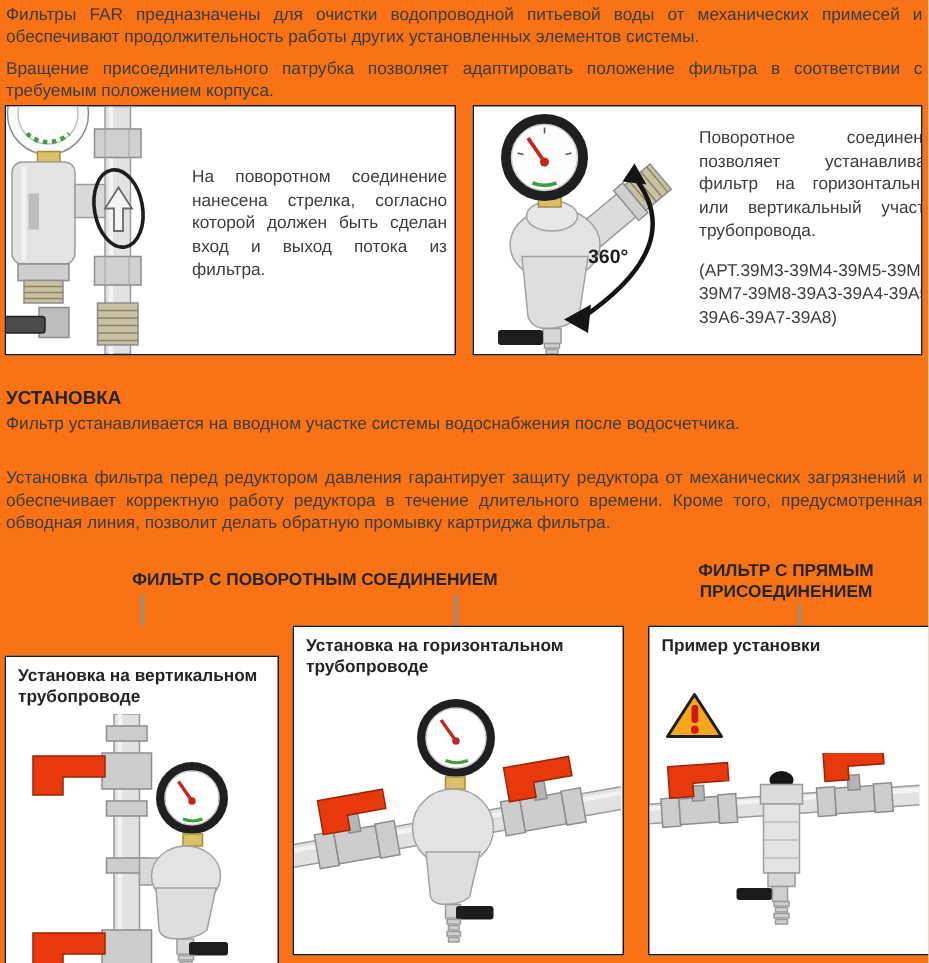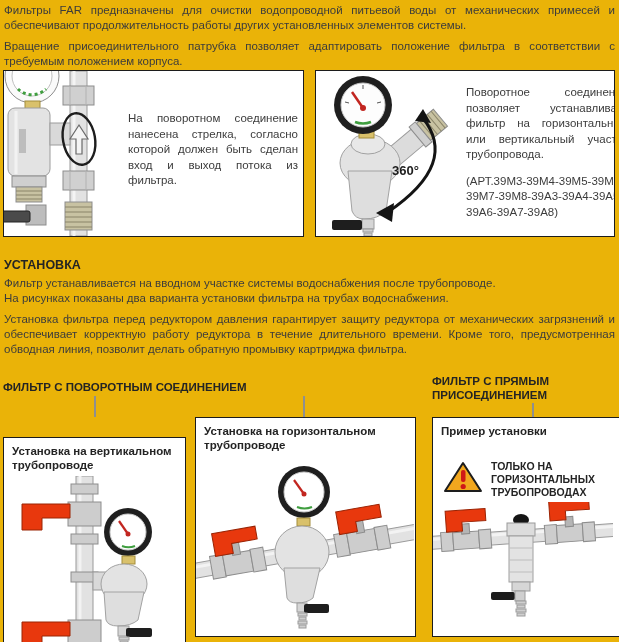--- a/index.html
+++ b/index.html
@@ -1,29 +1,29 @@
 <!DOCTYPE html>
 <html><head>
 <meta charset="utf-8">
 <style>
   html,body{margin:0;padding:0;background:#fff;}
   .page{
-    position:relative;width:619px;height:642px;background:#eab308;
+    position:relative;width:619px;height:642px;background:#f97316;
     font-family:"Liberation Sans",sans-serif;color:#3c3c3c;overflow:hidden;
   }
   .abs{position:absolute;}
   .txt{font-size:11.5px;line-height:15px;text-align:justify;color:#3c3c3c;}
   .b{font-weight:normal;color:#262626;}
   .figbox{
     position:absolute;border:1.5px solid #1c1c1c;background:#fff;overflow:hidden;
   }
   .caption{font-size:11.5px;line-height:15.5px;text-align:justify;color:#3c3c3c;}
   .deg-label{font-size:13px;font-weight:bold;color:#1d1d1d;}
   .sec-heading{font-size:12.5px;font-weight:bold;color:#242424;margin:0;}
-  .group-header{font-size:11.5px;line-height:13.5px;font-weight:bold;color:#242424;text-align:left;}
+  .group-header{font-size:11.5px;line-height:13.5px;font-weight:bold;color:#242424;text-align:center;}
   .tick{position:absolute;width:2px;background:#8f8f8f;}
   .dbox{
     position:absolute;border:1.5px solid #1c1c1c;background:#fff;overflow:hidden;
   }
   .dtitle{
     position:absolute;left:8px;top:6px;right:6px;
     font-size:11.5px;line-height:14px;font-weight:bold;color:#242424;
   }
   .warnrow{position:absolute;left:10px;top:42px;display:flex;align-items:flex-start;}
   .warntext{
@@ -133,22 +133,21 @@
       </g>
     </svg>
     <span class="abs deg-label" style="left:76px;top:92px;">360°</span>
     <div class="abs" style="left:130px;top:14px;width:162px;margin-left:20px;">
       <p class="caption" style="margin:0;">Поворотное соединение позволяет устанавливать фильтр на горизонтальный или вертикальный участок трубопровода.</p>
       <p class="caption b" style="margin:11px 0 0 0;">(АРТ.39M3-39M4-39M5-39M6-39M7-39M8-39A3-39A4-39A5-39A6-39A7-39A8)</p>
     </div>
   </div>
 
   <h2 class="abs sec-heading" style="left:4px;top:258px;">УСТАНОВКА</h2>
-  <p class="abs txt" style="left:4px;top:276px;width:611px;margin:0;text-align:left;">Фильтр устанавливается на вводном участке системы водоснабжения после трубопроводе.</p>
-  <p class="abs txt" style="left:4px;top:291px;width:611px;margin:0;text-align:left;">На рисунках показаны два варианта установки фильтра на трубах водоснабжения.</p>
+  <p class="abs txt" style="left:4px;top:276px;width:611px;margin:0;text-align:left;">Фильтр устанавливается на вводном участке системы водоснабжения после водосчетчика.</p>
   <p class="abs txt" style="left:4px;top:312px;width:611px;margin:0;">Установка фильтра перед редуктором давления гарантирует защиту редуктора от механических загрязнений и обеспечивает корректную работу редуктора в течение длительного времени. Кроме того, предусмотренная обводная линия, позволит делать обратную промывку картриджа фильтра.</p>
 
   <div class="abs group-header" style="left:3px;top:381px;width:414px;">ФИЛЬТР С ПОВОРОТНЫМ СОЕДИНЕНИЕМ</div>
   <div class="abs group-header" style="left:432px;top:375px;width:184px;">ФИЛЬТР С ПРЯМЫМ ПРИСОЕДИНЕНИЕМ</div>
   <div class="tick" style="left:94px;top:396px;height:21px;"></div>
   <div class="tick" style="left:303px;top:396px;height:21px;"></div>
   <div class="tick" style="left:532px;top:403px;height:14px;"></div>
 
   <div class="dbox" style="left:3px;top:417px;width:181px;height:218px;margin-top:20px;">
     <div class="dtitle">Установка на вертикальном трубопроводе</div>
@@ -220,21 +219,20 @@
   </div>
 
   <div class="dbox" style="left:432px;top:417px;width:181px;height:218px;padding-left:28px;">
     <div class="dtitle">Пример установки</div>
     <div class="warnrow">
       <svg width="40" height="34" viewBox="0 0 40 34">
         <path d="M20 3 L38 31 L2 31 Z" fill="#f2a71e" stroke="#1d1d1d" stroke-width="2" stroke-linejoin="round"></path>
         <rect x="18" y="10" width="4.5" height="12" rx="2" fill="#cf1717"></rect>
         <circle cx="20.2" cy="26.5" r="2.6" fill="#cf1717"></circle>
       </svg>
-      <div class="warntext">ТОЛЬКО НА ГОРИЗОНТАЛЬНЫХ ТРУБОПРОВОДАХ</div>
     </div>
     <svg class="abs" style="left:0;top:84px;" width="180" height="133" viewBox="0 0 180 133">
       <g transform="rotate(-4 88 34)">
         <rect x="-10" y="28" width="196" height="13" fill="#e2e2e2" stroke="#9a9a9a"></rect>
         <line x1="-10" y1="31" x2="186" y2="31" stroke="#f3f3f3" stroke-width="3"></line>
         <rect x="8" y="25" width="12" height="19" fill="#cdcdcd" stroke="#8d8d8d"></rect>
         <rect x="20" y="26" width="26" height="17" fill="#cdcdcd" stroke="#8d8d8d"></rect>
         <rect x="46" y="25" width="12" height="19" fill="#cdcdcd" stroke="#8d8d8d"></rect>
         <rect x="112" y="25" width="12" height="19" fill="#cdcdcd" stroke="#8d8d8d"></rect>
         <rect x="124" y="26" width="26" height="17" fill="#cdcdcd" stroke="#8d8d8d"></rect>

